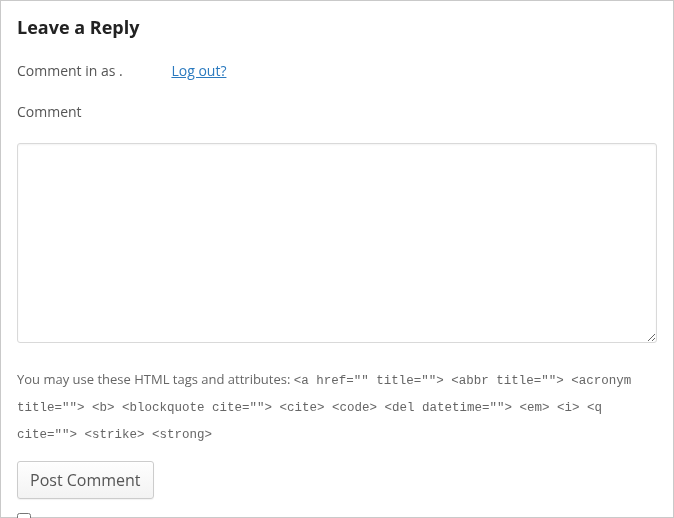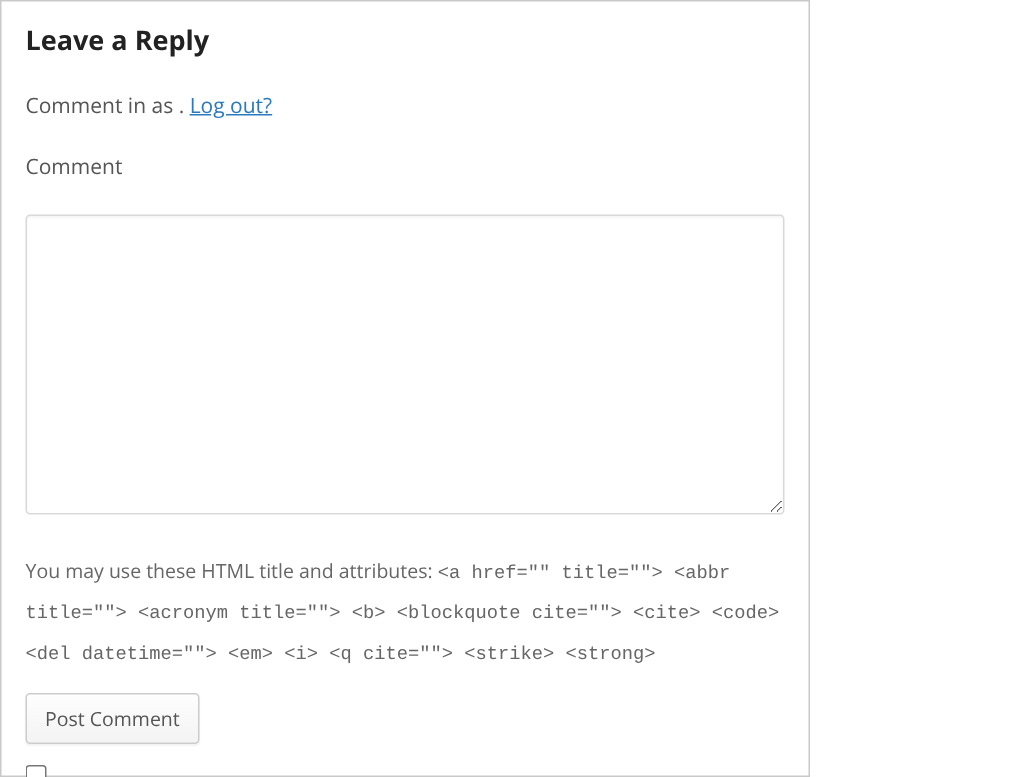--- a/index.html
+++ b/index.html
@@ -7,39 +7,40 @@
       margin: 0;
       padding: 0;
     }
     body {
       font-family: "Open Sans", Helvetica, Arial, sans-serif;
       font-size: 14px;
       color: #444;
       background: #fff;
     }
     .container {
-      width: 540px;
+      width: 674px;
       height: 518px;
       border: 1px solid #c9c9c9;
       padding: 14px 16px 28px 16px;
     }
     .reply-title {
       font-size: 18px;
       font-weight: 700;
       color: #222;
       margin-bottom: 22px;
     }
     .logged-in {
       font-size: 14px;
       color: #555;
       margin-bottom: 22px;
     }
     .logged-in a {
       color: #2b7abf;
       text-decoration: underline;
+      margin-left: 45px;
     }
     .comment-label {
       font-size: 14px;
       color: #555;
       margin-bottom: 22px;
       display: block;
     }
     .comment-textarea {
       width: 100%;
       height: 200px;
@@ -58,21 +59,21 @@
       line-height: 1.9;
       margin-bottom: 14px;
     }
     .allowed-tags code {
       font-family: Consolas, "Courier New", monospace;
       font-size: 12.5px;
       color: #666;
     }
     .submit-button {
       font-family: inherit;
-      font-size: 13px;
+      font-size: 16px;
       color: #555;
       background: linear-gradient(to bottom, #fefefe, #f3f3f3);
       border: 1px solid #ccc;
       border-radius: 3px;
       padding: 7px 12px;
       cursor: pointer;
       box-shadow: inset 0 1px 0 #fff, 0 1px 1px rgba(0,0,0,0.05);
       margin-bottom: 14px;
     }
     .newsletter-row {
@@ -99,21 +100,21 @@
   <h3 class="reply-title">Leave a Reply</h3>
 
   <p class="logged-in">
     <span>Comment in as </span><span></span><span>. </span><a href="#">Log out?</a>
   </p>
 
   <label class="comment-label">Comment</label>
   <textarea class="comment-textarea" value="" style=""></textarea>
 
   <p class="allowed-tags">
-    <span>You may use these HTML title and attributes: </span><code>&lt;a href="" title=""&gt; &lt;abbr title=""&gt; &lt;acronym title=""&gt; &lt;b&gt; &lt;blockquote cite=""&gt; &lt;cite&gt; &lt;code&gt; &lt;del datetime=""&gt; &lt;em&gt; &lt;i&gt; &lt;q cite=""&gt; &lt;strike&gt; &lt;strong&gt;</code>
+    <span>You may use these HTML tags and attributes: </span><code>&lt;a href="" title=""&gt; &lt;abbr title=""&gt; &lt;acronym title=""&gt; &lt;b&gt; &lt;blockquote cite=""&gt; &lt;cite&gt; &lt;code&gt; &lt;del datetime=""&gt; &lt;em&gt; &lt;i&gt; &lt;q cite=""&gt; &lt;strike&gt; &lt;strong&gt;</code>
   </p>
 
   <button class="submit-button">Post Comment</button>
 
   <div class="newsletter-row">
     <input type="checkbox" class="newsletter-checkbox" style="">
     <span class="newsletter-label">Sign up to our newsletter!</span>
   </div>
 
 </div>

